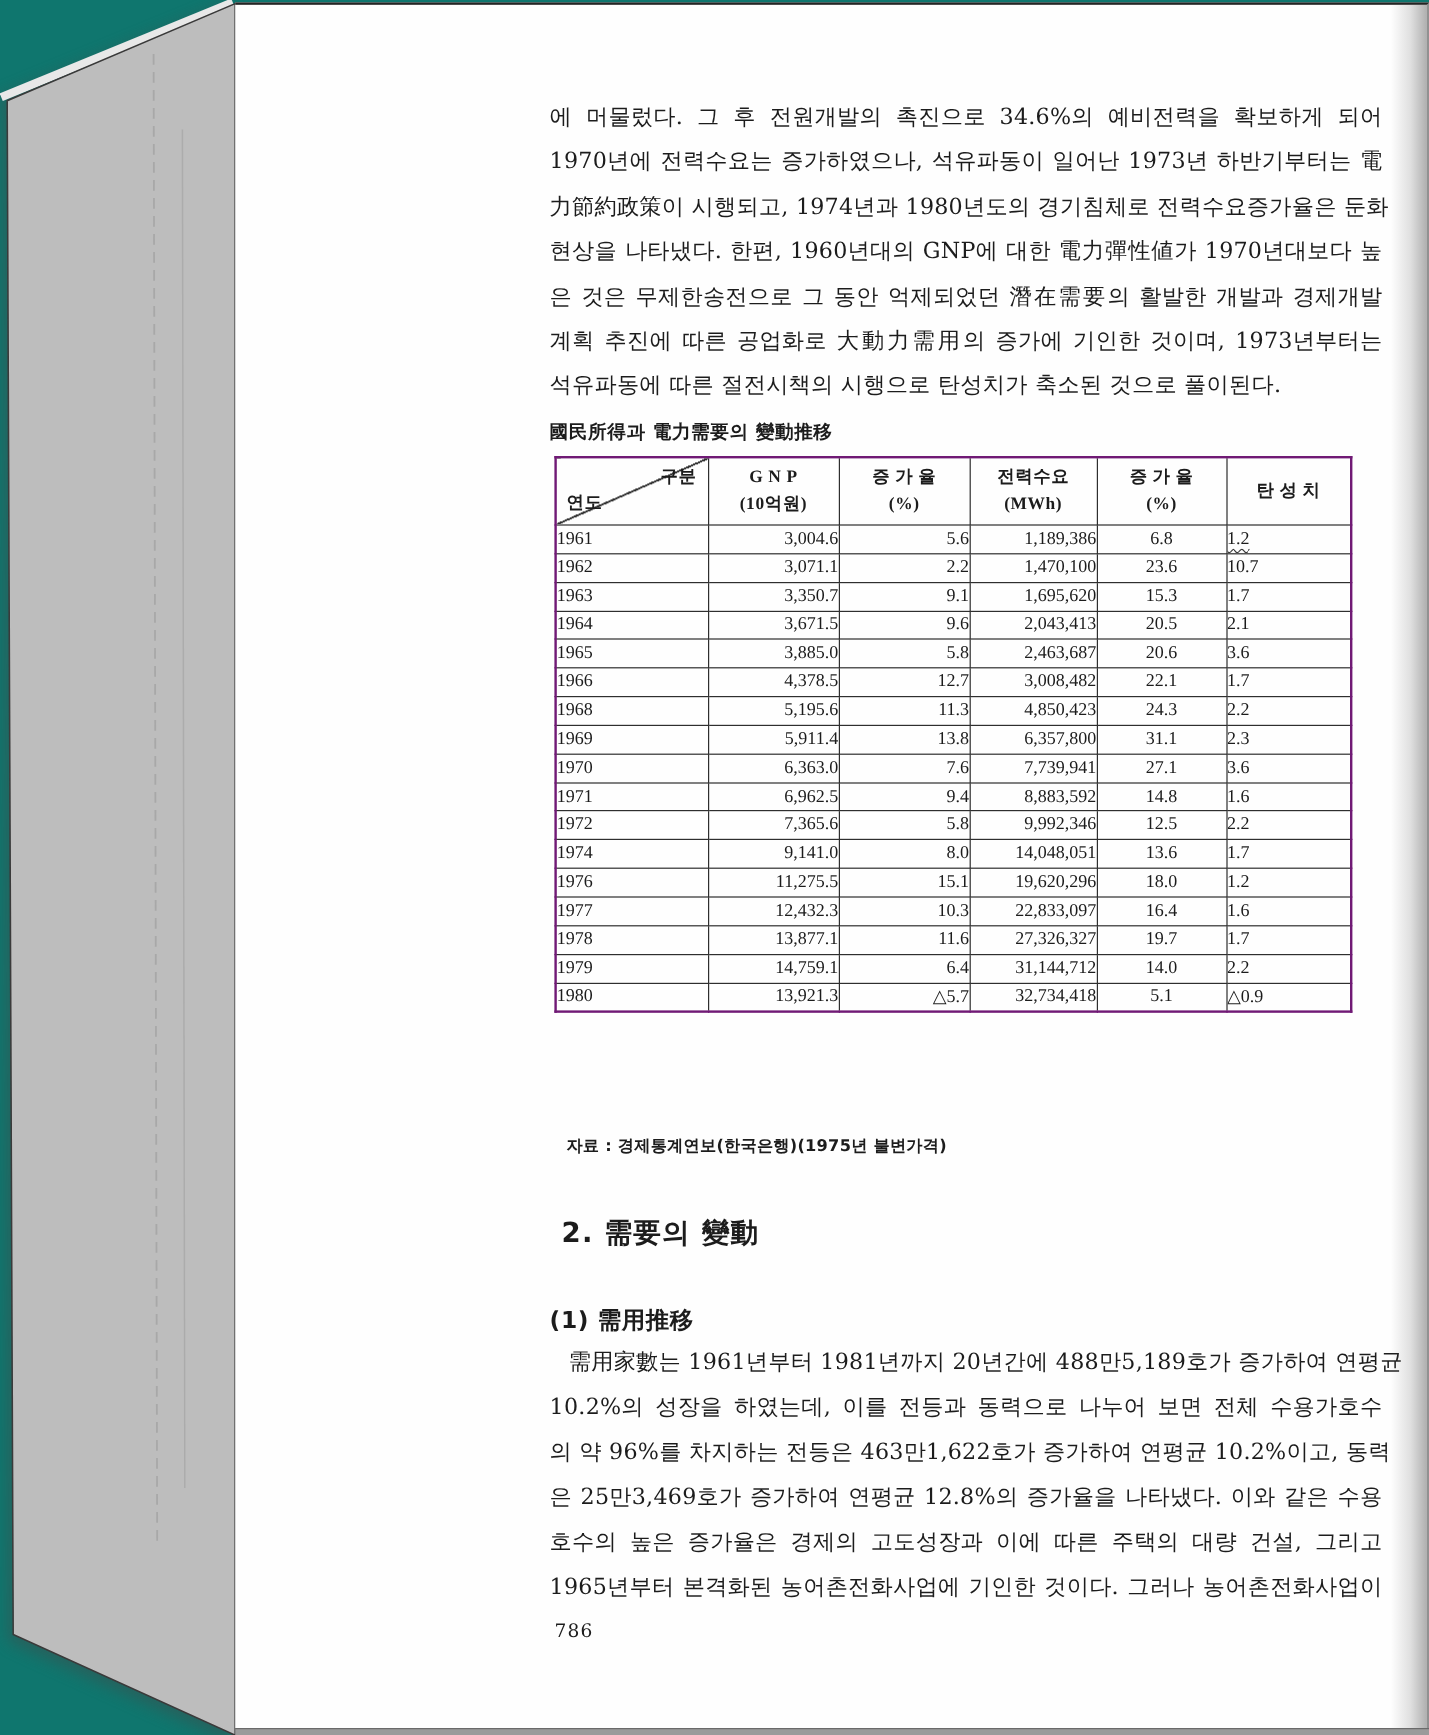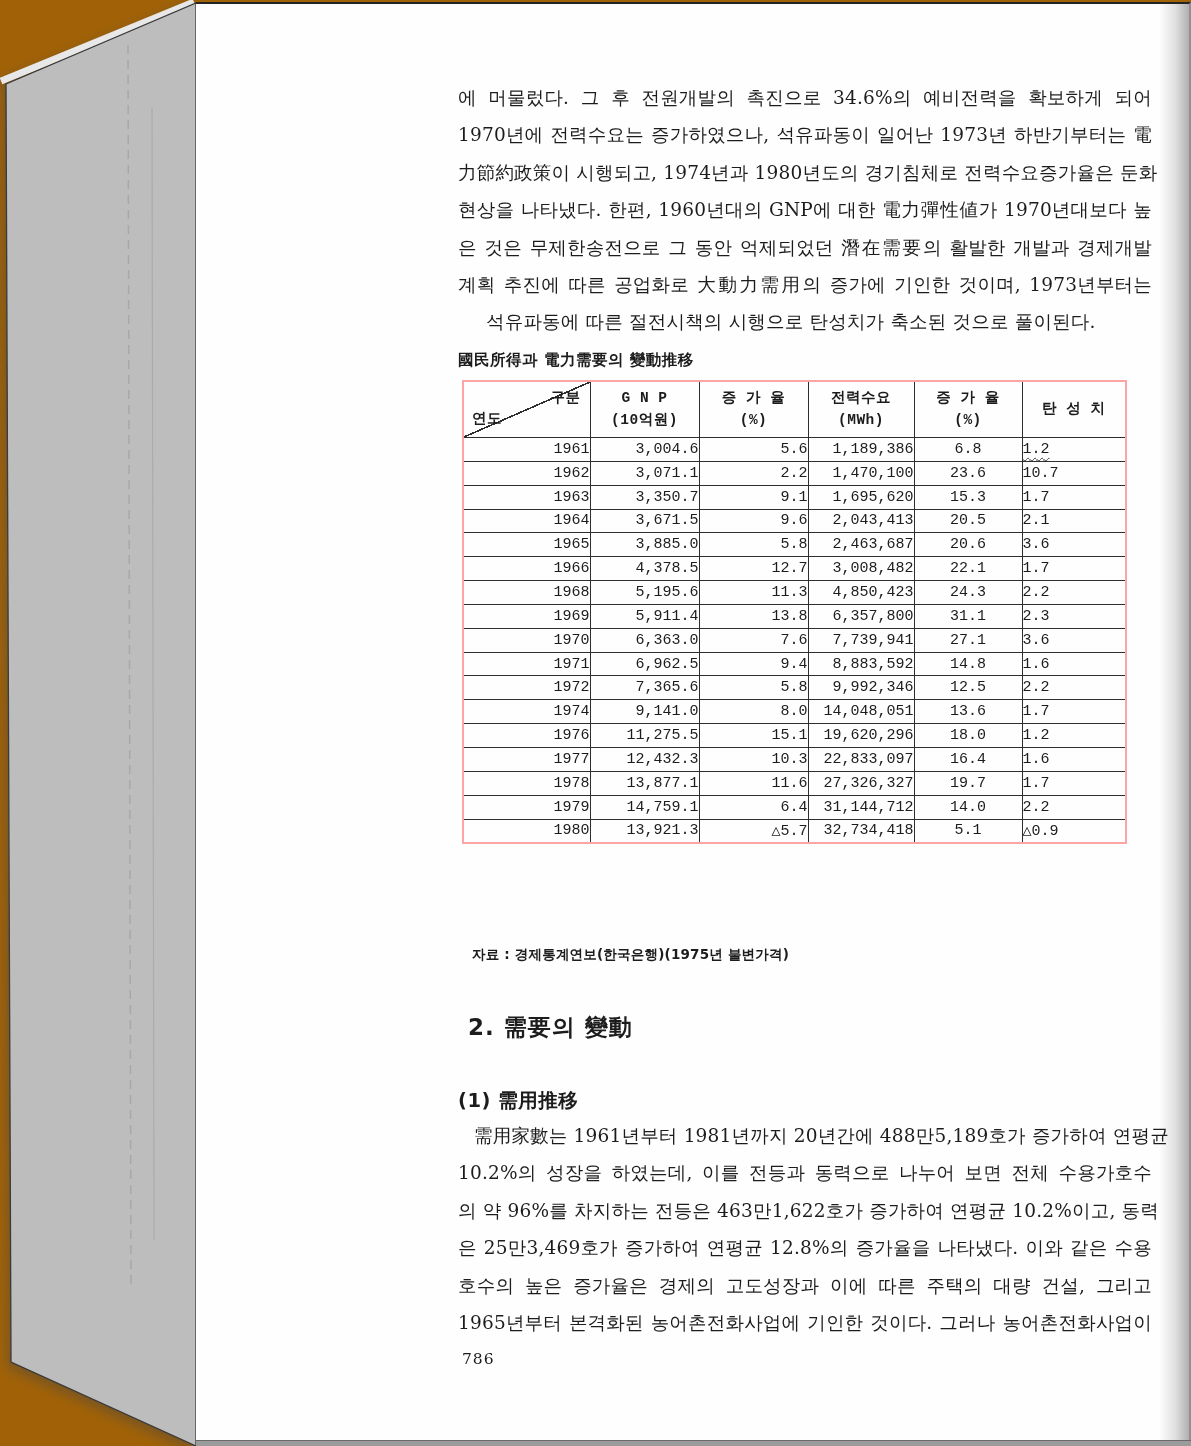--- a/index.html
+++ b/index.html
@@ -1,54 +1,54 @@
 <!DOCTYPE html>
 <html><head>
 <meta charset="utf-8">
 <style>
   html,body{margin:0;padding:0;background:#eceded;}
-  .canvas{position:relative;width:1191px;height:1446px;background:#a16207;overflow:hidden;
+  .canvas{position:relative;width:1191px;height:1446px;background:#0f766e;overflow:hidden;
           font-family:"DejaVu Serif",serif;color:#1c1c1c;}
 
   
   svg.book-edge{position:absolute;left:0;top:0;filter:drop-shadow(-3px 5px 6px rgba(70,70,70,0.45));}
 
   
   .page{position:absolute;left:196px;top:2px;width:995px;height:1438px;background:#fefefe;
         border-top:2px solid #242424;border-right:2px solid #919191;box-sizing:border-box;}
   .right-shade{position:absolute;top:0;right:0;width:30px;height:100%;pointer-events:none;
         background:linear-gradient(to right,rgba(100,100,100,0) 0%,rgba(100,100,100,0.20) 55%,rgba(80,80,80,0.45) 100%);}
   .bottom-bar{position:absolute;left:196px;top:1440px;width:995px;height:6px;background:#9b9b9b;
         border-top:1px solid #6a6a6a;box-sizing:border-box;}
 
   
   .p{position:absolute;left:262px;width:694px;font-size:18.5px;line-height:37.4px;letter-spacing:0.2px;}
   .p .line{text-align:justify;text-align-last:justify;white-space:nowrap;}
-  .p .line.no-just{text-align-last:left;margin-left:28px;}
+  .p .line.no-just{text-align-last:left;}
   .p .line.indent{padding-left:16px;box-sizing:border-box;}
   .p1{top:75px;}
   .p2{top:1113px;}
 
   .tbl-title{position:absolute;left:262px;top:346px;font-family:"DejaVu Sans",sans-serif;
              font-weight:700;font-size:15.5px;letter-spacing:0.5px;}
 
   table.data{position:absolute;left:266px;top:376px;width:663px;border-collapse:collapse;
-             table-layout:fixed;font-family:Liberation Mono, monospace;border:2px solid #fca5a5;}
+             table-layout:fixed;font-family:Liberation Serif, serif;border:2px solid #701a75;}
   table.data th,table.data td{border:1px solid #2e2e2e;padding:0;margin:0;overflow:hidden;}
   table.data thead th{height:55px;font-size:14.5px;font-weight:600;letter-spacing:0.5px;
              vertical-align:middle;text-align:center;line-height:1.5;}
   .hl2:empty{display:none;}
   th.corner{position:relative;
      background:linear-gradient(to bottom right,transparent calc(50% - 0.8px),#2e2e2e calc(50% - 0.8px),
                 #2e2e2e calc(50% + 0.8px),transparent calc(50% + 0.8px));}
   th.corner .ct{position:absolute;top:6px;right:9px;font-weight:600;}
   th.corner .cb{position:absolute;bottom:6px;left:8px;font-weight:600;}
   table.data tbody tr{height:23.85px;}
   table.data tbody td{font-size:15px;font-weight:500;}
-  td.c0{text-align:right;}
+  td.c0{text-align:left;}
   td.c1{text-align:right;padding-right:12px;}
   td.c2{text-align:right;padding-right:42px;}
   td.c3{text-align:right;padding-right:15px;}
   td.c4{text-align:center;padding-right:47px;}
   td.c5{text-align:left;padding-right:39px;}
   .wavy{text-decoration-line:underline;text-decoration-style:wavy;text-decoration-color:#3a3a3a;
         text-underline-offset:4px;text-decoration-thickness:1px;}
 
   .source{position:absolute;left:276px;top:942px;font-family:"DejaVu Sans",sans-serif;
           font-size:13.5px;font-weight:600;letter-spacing:0.2px;text-align:center;}

